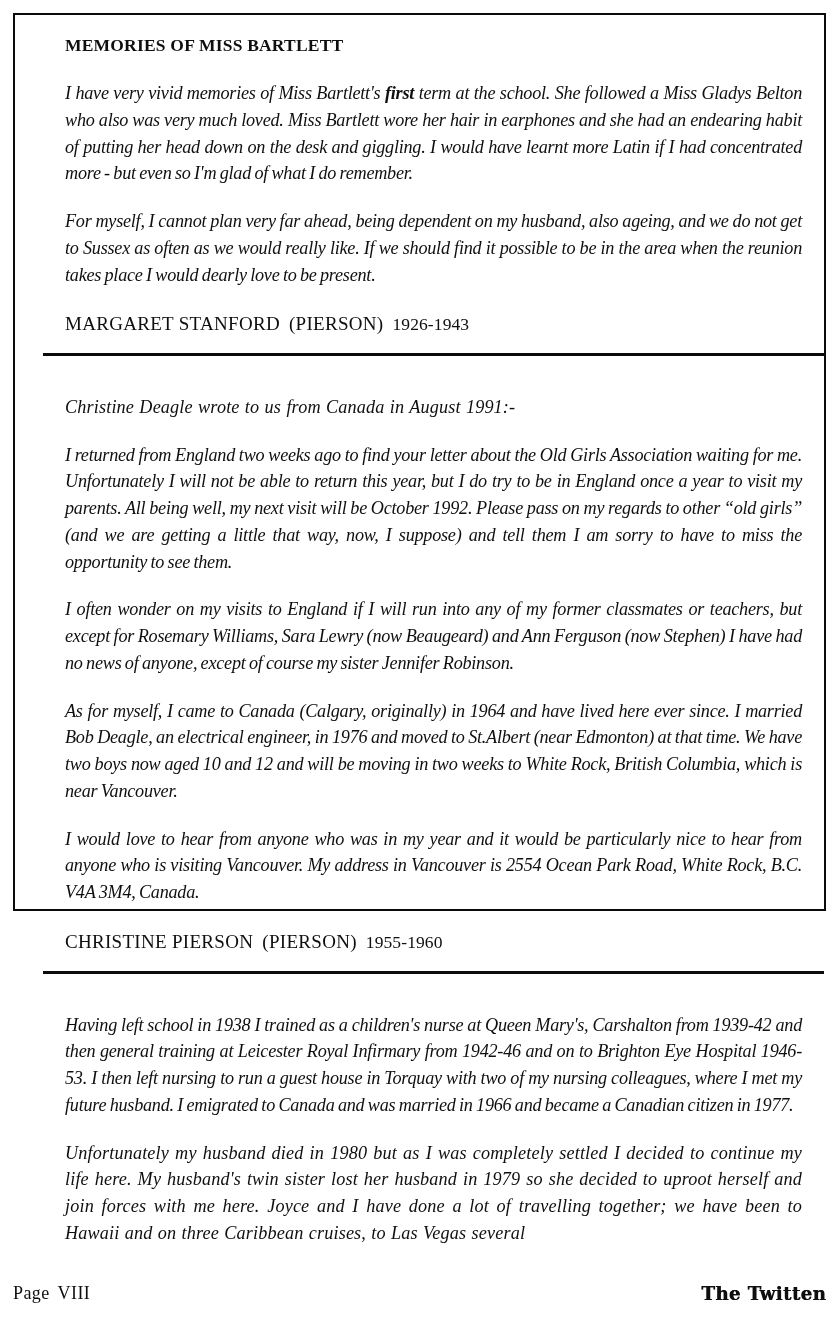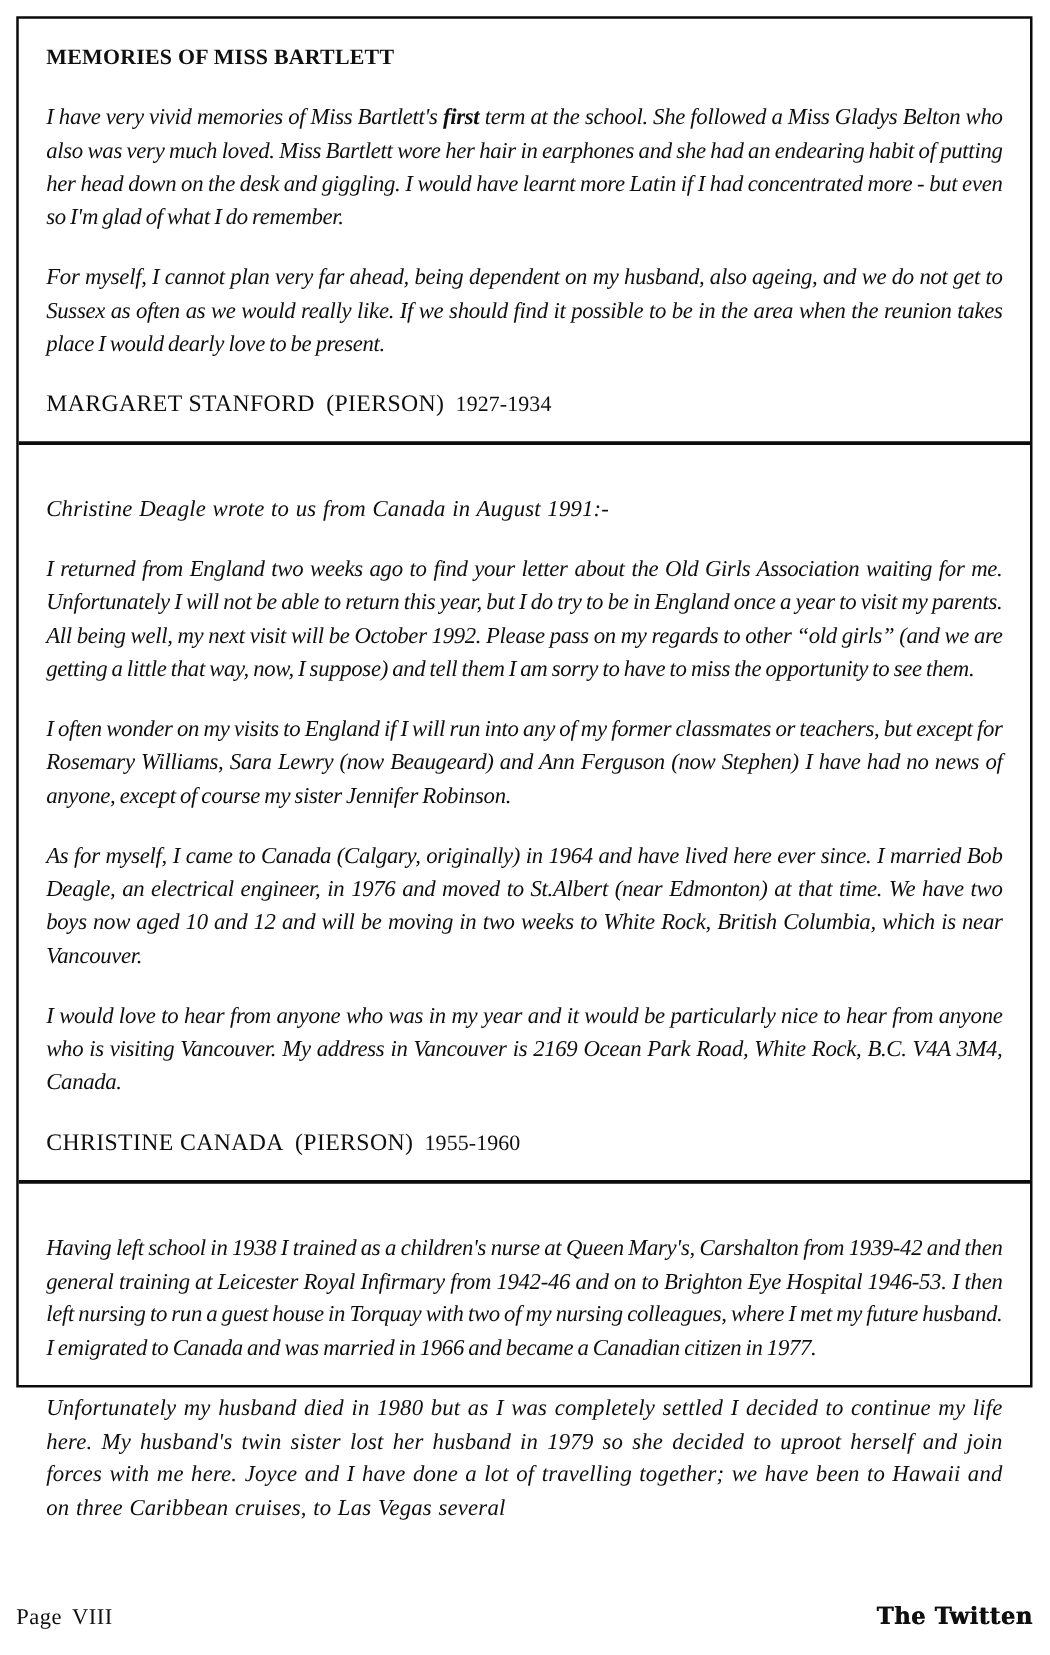--- a/index.html
+++ b/index.html
@@ -21,24 +21,25 @@
     left: 0; top: 0;
     width: 840px;
     height: 1324px;
     box-sizing: border-box;
     padding: 13px 14px 0 13px;
   }
 
   .frame {
     box-sizing: border-box;
     width: 100%;
-    height: 1097px;
+    height: 898px;
     border: 2.5px solid #0b0b0b;
     position: relative;
     background: #fff;
+    padding-left: 28px;
   }
 
   .section {
     box-sizing: border-box;
     padding: 14px 22px 12px 22px;
   }
   .section + .section {
     border-top: 3px solid #0b0b0b;
   }
 
@@ -116,37 +117,37 @@
     <div class="section">
       <div class="sec-heading">MEMORIES OF MISS BARTLETT</div>
 
       <p class="para first tight">
         <span>I have very vivid memories of Miss Bartlett's </span><b>first</b><span> term at the school. She followed a Miss Gladys Belton who also was very much loved. Miss Bartlett wore her hair in earphones and she had an endearing habit of putting her head down on the desk and giggling. I would have learnt more Latin if I had concentrated more - but even so I'm glad of what I do remember.</span>
       </p>
 
       <p class="para tight">For myself, I cannot plan very far ahead, being dependent on my husband, also ageing, and we do not get to Sussex as often as we would really like. If we should find it possible to be in the area when the reunion takes place I would dearly love to be present.</p>
 
       <div class="signature">
-        <span>MARGARET STANFORD</span><span class="gap"></span><span>(PIERSON)</span><span class="gap"></span><span class="years">1927-1934</span>
+        <span>MARGARET STANFORD</span><span class="gap"></span><span>(PIERSON)</span><span class="gap"></span><span class="years">1926-1943</span>
       </div>
     </div>
 
     <div class="section">
       <p class="para lead first loose">Christine Deagle wrote to us from Canada in August 1991:-</p>
 
       <p class="para tight">I returned from England two weeks ago to find your letter about the Old Girls Association waiting for me. Unfortunately I will not be able to return this year, but I do try to be in England once a year to visit my parents. All being well, my next visit will be October 1992. Please pass on my regards to other “old girls” (and we are getting a little that way, now, I suppose) and tell them I am sorry to have to miss the opportunity to see them.</p>
 
       <p class="para tight">I often wonder on my visits to England if I will run into any of my former classmates or teachers, but except for Rosemary Williams, Sara Lewry (now Beaugeard) and Ann Ferguson (now Stephen) I have had no news of anyone, except of course my sister Jennifer Robinson.</p>
 
       <p class="para tight">As for myself, I came to Canada (Calgary, originally) in 1964 and have lived here ever since. I married Bob Deagle, an electrical engineer, in 1976 and moved to St.Albert (near Edmonton) at that time. We have two boys now aged 10 and 12 and will be moving in two weeks to White Rock, British Columbia, which is near Vancouver.</p>
 
-      <p class="para tight">I would love to hear from anyone who was in my year and it would be particularly nice to hear from anyone who is visiting Vancouver. My address in Vancouver is 2169 Ocean Park Road, White Rock, B.C. V4A 3M4, Canada.</p>
+      <p class="para tight">I would love to hear from anyone who was in my year and it would be particularly nice to hear from anyone who is visiting Vancouver. My address in Vancouver is 2554 Ocean Park Road, White Rock, B.C. V4A 3M4, Canada.</p>
 
       <div class="signature">
-        <span>CHRISTINE CANADA</span><span class="gap"></span><span>(PIERSON)</span><span class="gap"></span><span class="years">1955-1960</span>
+        <span>CHRISTINE PIERSON</span><span class="gap"></span><span>(PIERSON)</span><span class="gap"></span><span class="years">1955-1960</span>
       </div>
     </div>
 
     <div class="section">
 
       <p class="para first tight">Having left school in 1938 I trained as a children's nurse at Queen Mary's, Carshalton from 1939-42 and then general training at Leicester Royal Infirmary from 1942-46 and on to Brighton Eye Hospital 1946-53. I then left nursing to run a guest house in Torquay with two of my nursing colleagues, where I met my future husband. I emigrated to Canada and was married in 1966 and became a Canadian citizen in 1977.</p>
 
       <p class="para loose">Unfortunately my husband died in 1980 but as I was completely settled I decided to continue my life here. My husband's twin sister lost her husband in 1979 so she decided to uproot herself and join forces with me here. Joyce and I have done a lot of travelling together; we have been to Hawaii and on three Caribbean cruises, to Las Vegas several</p>
     </div>
 

